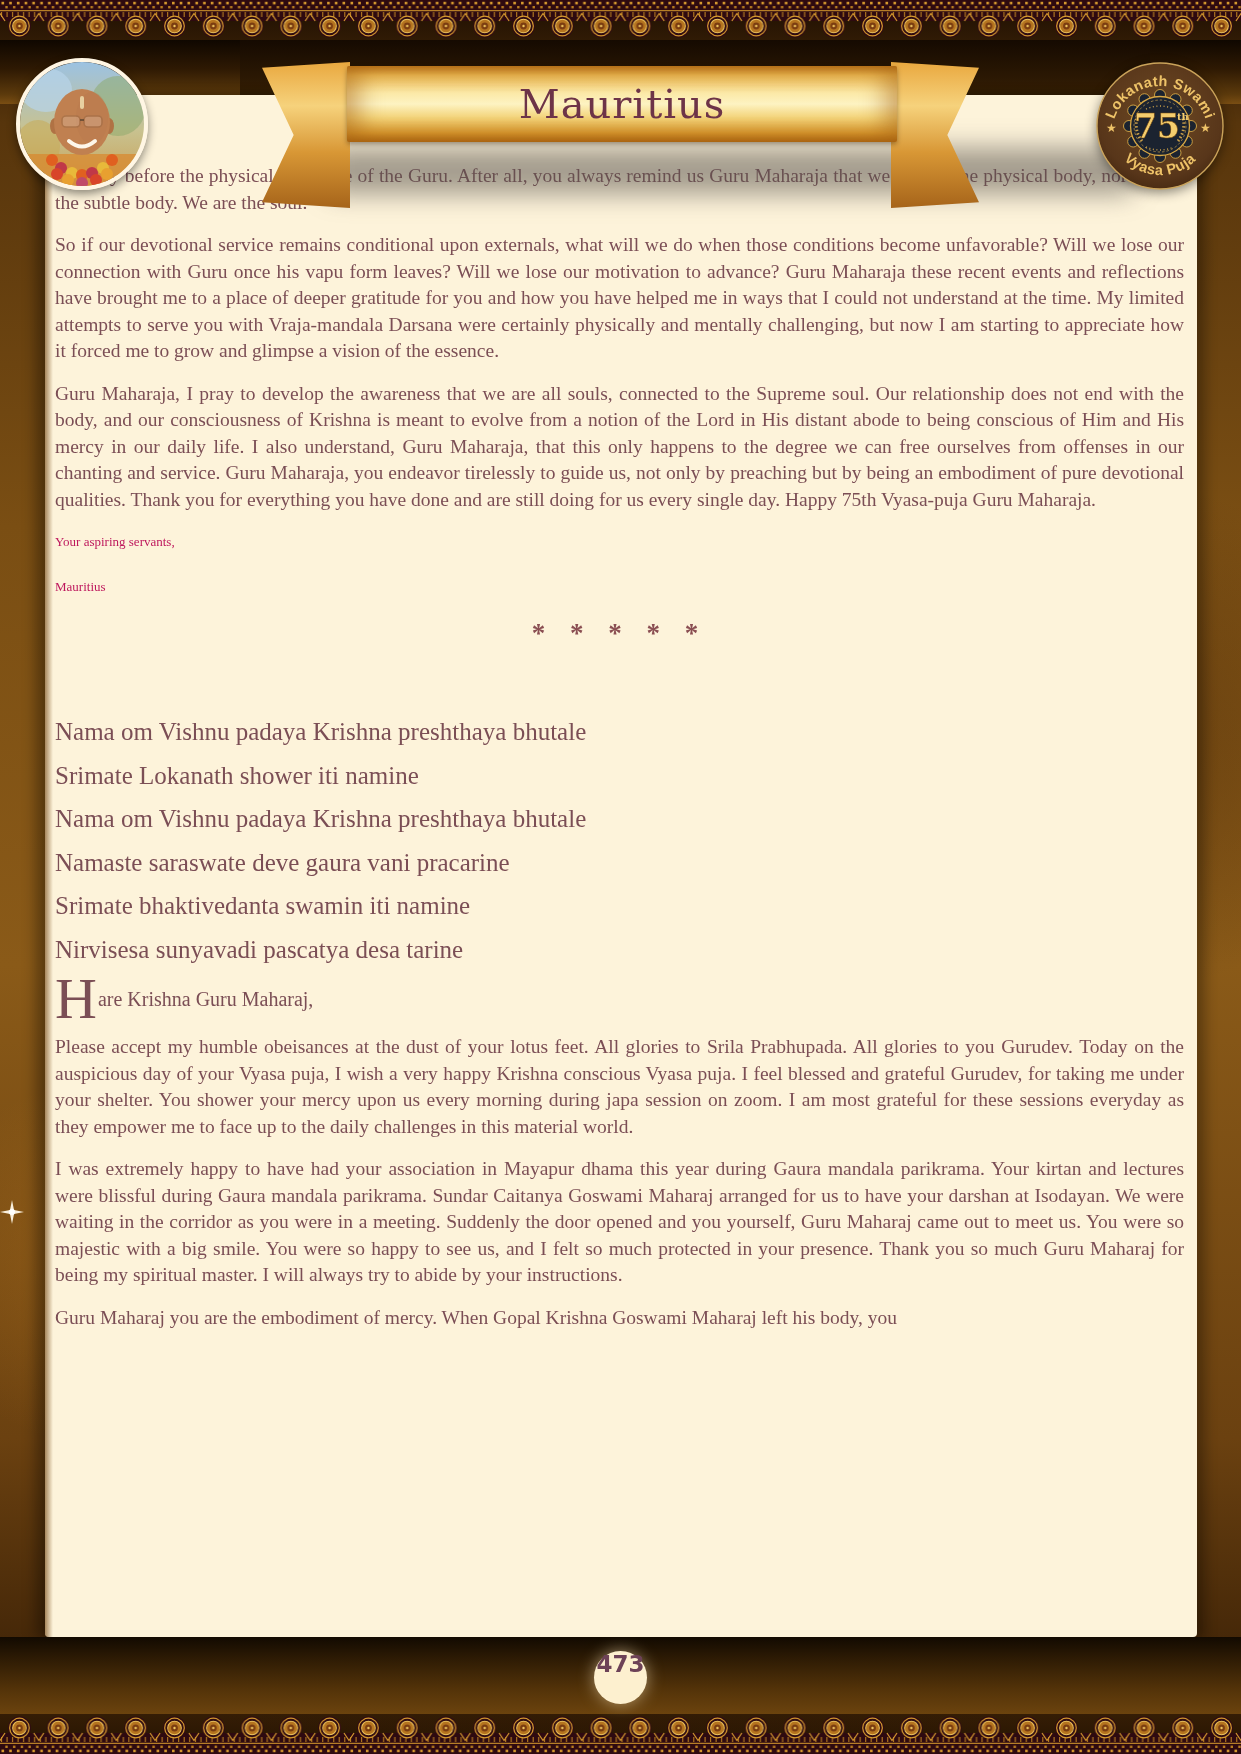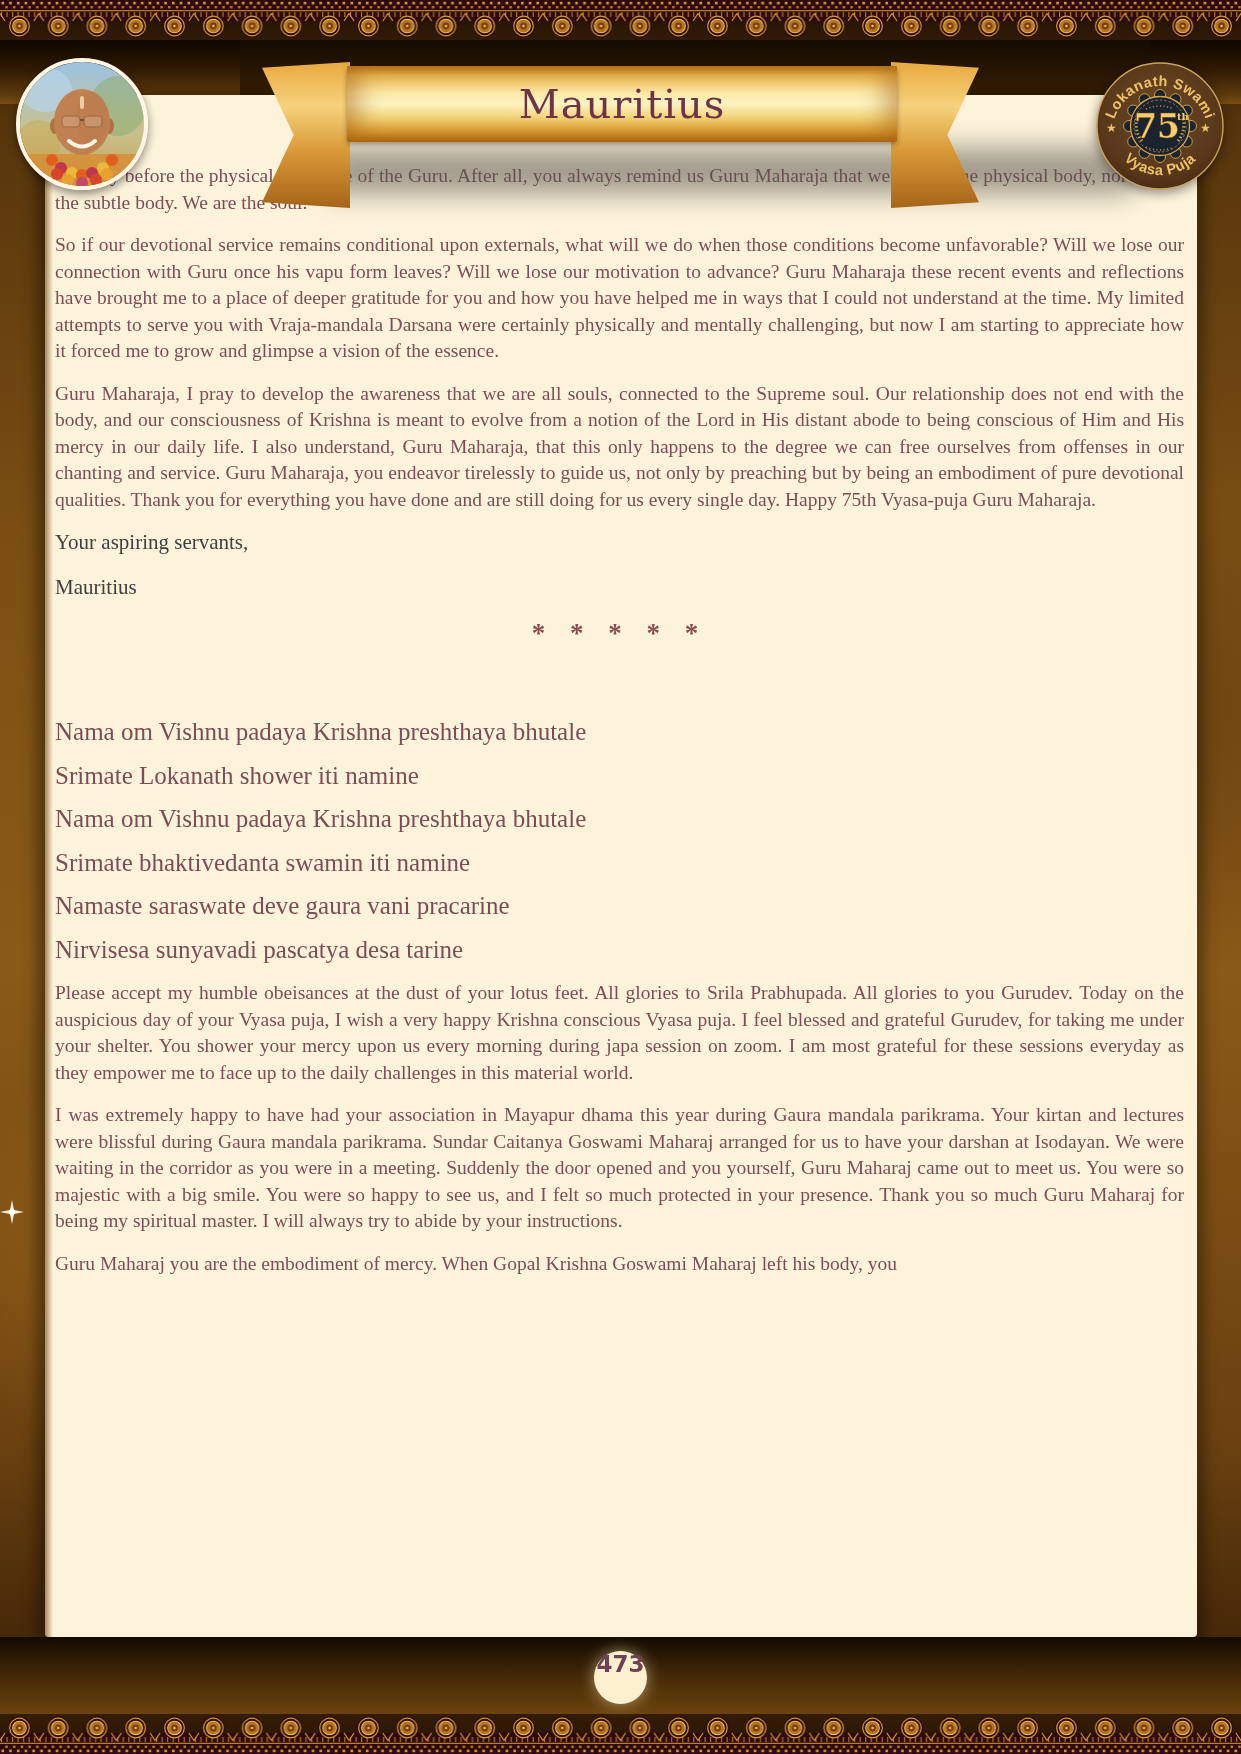--- a/index.html
+++ b/index.html
@@ -25,21 +25,21 @@
 
   
   .card{position:absolute;left:45px;top:95px;width:1152px;height:1542px;background:#fdf3da;
     border-radius:4px;box-shadow:-9px 2px 14px rgba(0,0,0,.35),9px 2px 12px rgba(0,0,0,.28);}
   .card::before{content:"";position:absolute;left:0;top:0;bottom:0;width:8px;border-radius:4px 0 0 4px;
     background:linear-gradient(90deg,rgba(110,62,8,.6),rgba(110,62,8,0));}
 
   .content{position:absolute;left:0;top:0;width:100%;height:100%;box-sizing:border-box;
     padding:68px 13px 0 10px;overflow:hidden;}
   .body-p{margin:0 0 16px;font-size:19.5px;line-height:26.5px;text-align:justify;color:#7b4e55;}
-  .sig-p{margin:0 0 18px;font-size:21px;line-height:26.5px;color:#404040;}
+  .sig-p{margin:0 0 18px;font-size:13px;line-height:26.5px;color:#be185d;}
   .stars{margin:18px 0 70px;text-align:center;font-size:27px;font-weight:bold;letter-spacing:9px;color:#8a4e52;}
   .mantra-p{margin:0 0 17px;font-size:25px;line-height:26.5px;color:#7b4e55;}
   .salutation{margin:14px 0 16px;font-size:20px;color:#7b4e55;}
   .dropcap{font-size:58px;line-height:38px;vertical-align:-12px;letter-spacing:1px;}
 
   
   .ribbon-shadow{position:absolute;left:325px;top:148px;width:810px;height:46px;
     background:rgba(88,82,76,.55);filter:blur(13px);border-radius:12px;}
   .tail{position:absolute;top:62px;width:88px;height:146px;
     background:linear-gradient(180deg,#e9a83f,#f6d27c 30%,#d89735 62%,#a6641a 100%);}
@@ -113,23 +113,24 @@
     <div class="content">
       <p class="body-p">- ideally before the physical departure of the Guru. After all, you always remind us Guru Maharaja that we are not the physical body, nor are we the subtle body. We are the soul.</p>
       <p class="body-p">So if our devotional service remains conditional upon externals, what will we do when those conditions become unfavorable? Will we lose our connection with Guru once his vapu form leaves? Will we lose our motivation to advance? Guru Maharaja these recent events and reflections have brought me to a place of deeper gratitude for you and how you have helped me in ways that I could not understand at the time. My limited attempts to serve you with Vraja-mandala Darsana were certainly physically and mentally challenging, but now I am starting to appreciate how it forced me to grow and glimpse a vision of the essence.</p>
       <p class="body-p">Guru Maharaja, I pray to develop the awareness that we are all souls, connected to the Supreme soul. Our relationship does not end with the body, and our consciousness of Krishna is meant to evolve from a notion of the Lord in His distant abode to being conscious of Him and His mercy in our daily life. I also understand, Guru Maharaja, that this only happens to the degree we can free ourselves from offenses in our chanting and service. Guru Maharaja, you endeavor tirelessly to guide us, not only by preaching but by being an embodiment of pure devotional qualities. Thank you for everything you have done and are still doing for us every single day. Happy 75th Vyasa-puja Guru Maharaja.</p>
       <p class="sig-p">Your aspiring servants,</p>
       <p class="sig-p">Mauritius</p>
       <p class="stars">* * * * *</p>
       <p class="mantra-p">Nama om Vishnu padaya Krishna preshthaya bhutale</p>
       <p class="mantra-p">Srimate Lokanath shower iti namine</p>
       <p class="mantra-p">Nama om Vishnu padaya Krishna preshthaya bhutale</p>
+      <p class="mantra-p">Namaste saraswate deve gaura vani pracarine</p>
       <p class="mantra-p">Srimate bhaktivedanta swamin iti namine</p>
-      <p class="mantra-p">Namaste saraswate deve gaura vani pracarine</p>
       <p class="mantra-p">Nirvisesa sunyavadi pascatya desa tarine</p>
+      <p class="salutation"><span class="dropcap">H</span><span>are Krishna Guru Maharaj,</span></p>
       <p class="body-p">Please accept my humble obeisances at the dust of your lotus feet. All glories to Srila Prabhupada. All glories to you Gurudev. Today on the auspicious day of your Vyasa puja, I wish a very happy Krishna conscious Vyasa puja. I feel blessed and grateful Gurudev, for taking me under your shelter. You shower your mercy upon us every morning during japa session on zoom. I am most grateful for these sessions everyday as they empower me to face up to the daily challenges in this material world.</p>
       <p class="body-p">I was extremely happy to have had your association in Mayapur dhama this year during Gaura mandala parikrama. Your kirtan and lectures were blissful during Gaura mandala parikrama. Sundar Caitanya Goswami Maharaj arranged for us to have your darshan at Isodayan. We were waiting in the corridor as you were in a meeting. Suddenly the door opened and you yourself, Guru Maharaj came out to meet us. You were so majestic with a big smile. You were so happy to see us, and I felt so much protected in your presence. Thank you so much Guru Maharaj for being my spiritual master. I will always try to abide by your instructions.</p>
       <p class="body-p">Guru Maharaj you are the embodiment of mercy. When Gopal Krishna Goswami Maharaj left his body, you</p>
     </div>
   </div>
 
   <div class="ribbon-shadow"></div>
   <div class="tail tail-left"></div>
   <div class="tail tail-right"></div>
   <div class="band">

